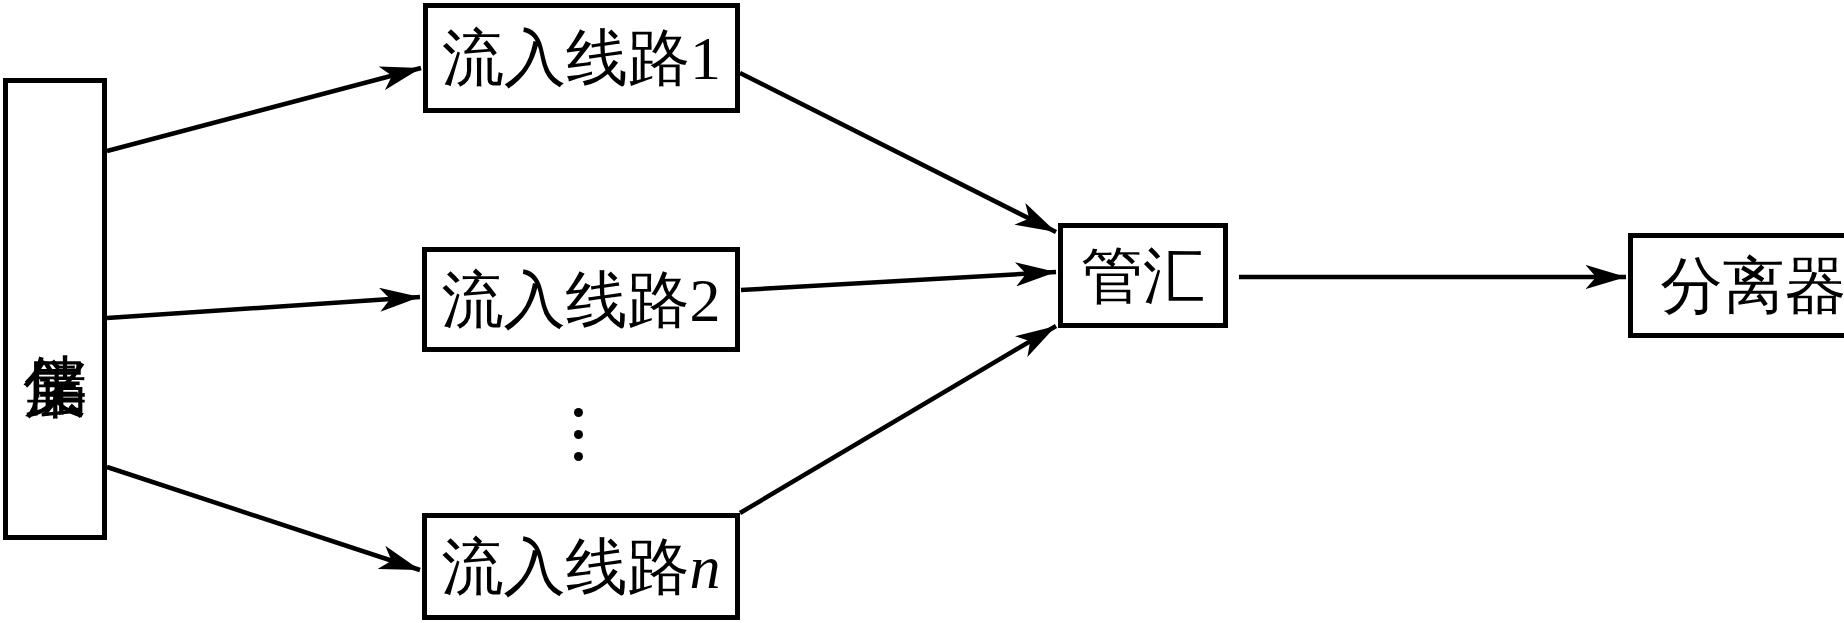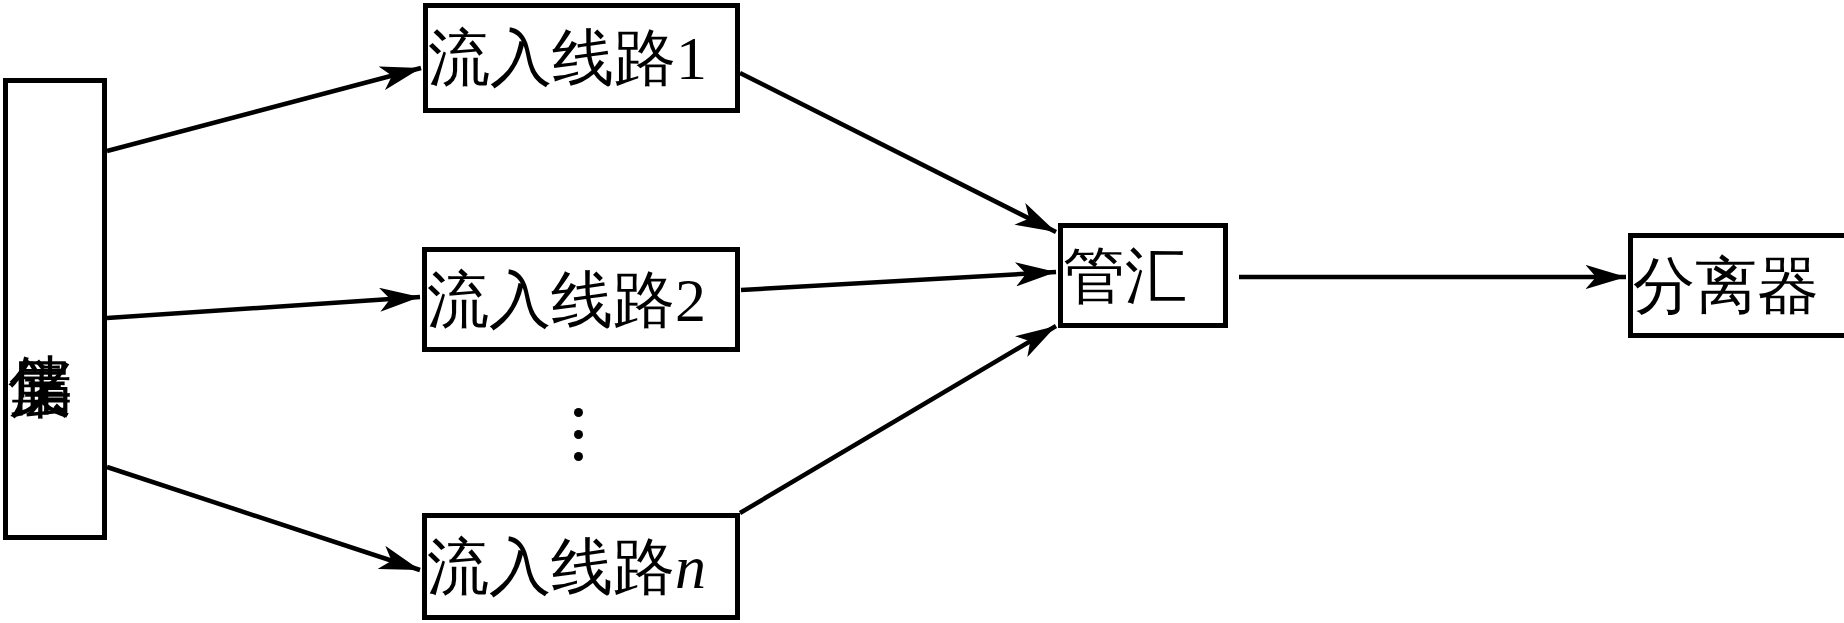--- a/index.html
+++ b/index.html
@@ -24,20 +24,21 @@
     height: 623px;
     pointer-events: none;
   }
   .node {
     position: absolute;
     box-sizing: border-box;
     border: 5px solid #000000;
     background: #ffffff;
     display: flex;
     align-items: center;
+    justify-content: center;
     font-size: 62px;
     line-height: 1;
     white-space: nowrap;
     font-family: Liberation Serif, serif;
   }
   .node-reservoir {
     left: 3px;   top: 78px;
     width: 104px; height: 462px;
   }
   .v-label {

